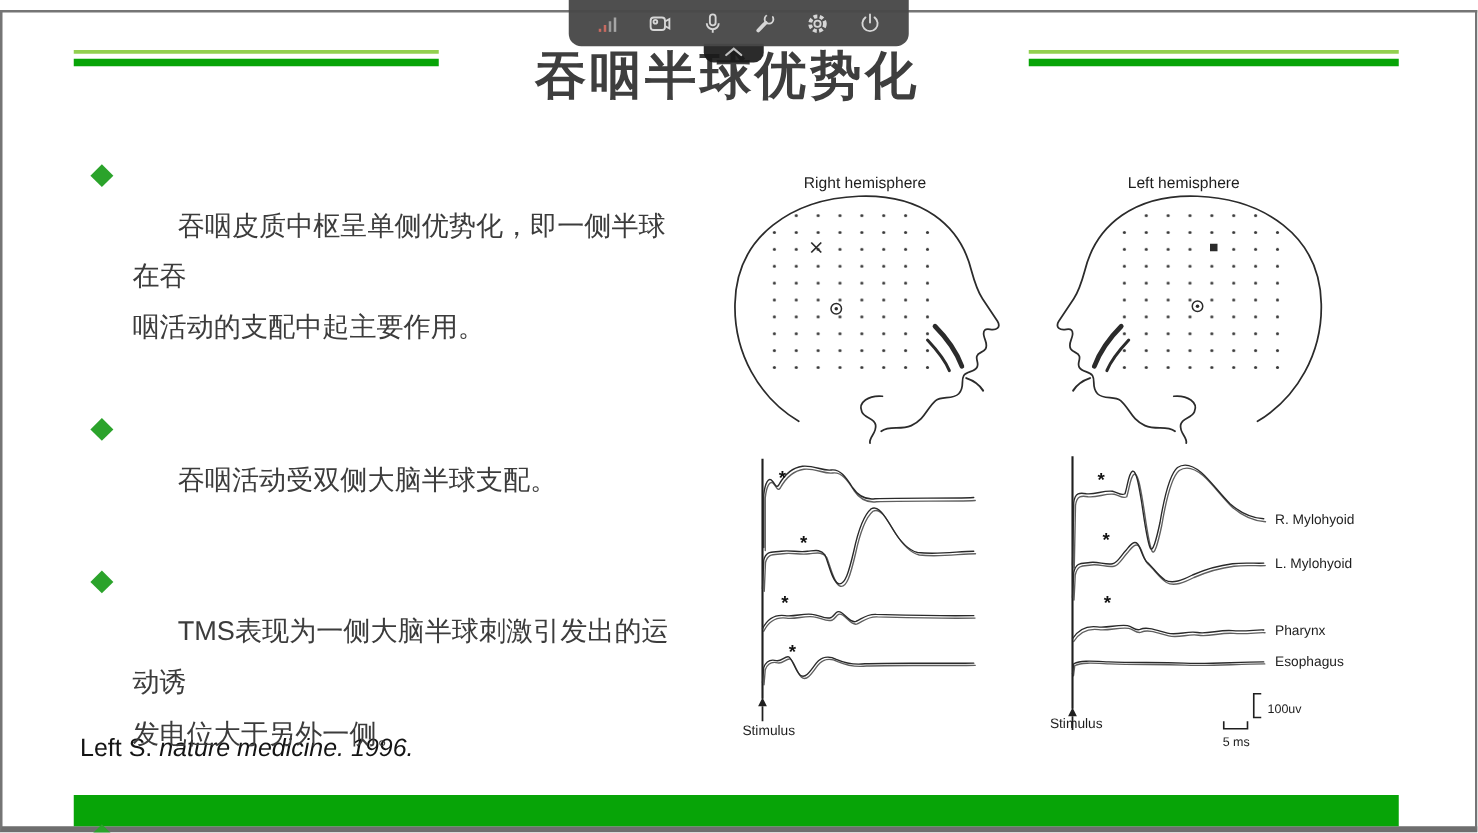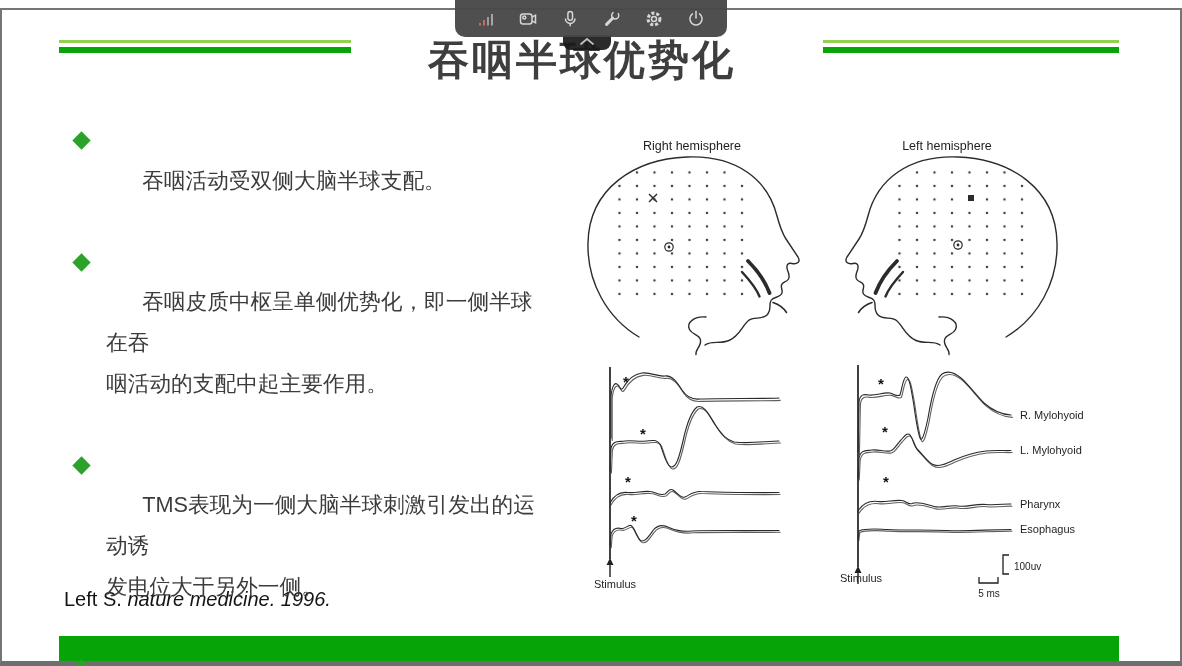--- a/index.html
+++ b/index.html
@@ -124,25 +124,25 @@
     </span>
   </div>
   <div class="collapse-tab">
     <svg width="40" height="14" viewBox="0 0 40 14">
       <polyline points="14,9 20,4 26,9" fill="none" stroke="#bfbfbf" stroke-width="1.8" stroke-linecap="round"></polyline>
     </svg>
   </div>
 
   <div class="bullets">
     <div class="bullet-item">
-      <span class="diamond"></span><span>吞咽活动受双侧大脑半球支配。</span>
-    </div>
-    <div class="bullet-item">
       <span class="diamond"></span><span>吞咽皮质中枢呈单侧优势化，即一侧半球在吞
 咽活动的支配中起主要作用。</span>
+    </div>
+    <div class="bullet-item">
+      <span class="diamond"></span><span>吞咽活动受双侧大脑半球支配。</span>
     </div>
     <div class="bullet-item">
       <span class="diamond"></span><span>TMS表现为一侧大脑半球刺激引发出的运动诱
 发电位大于另外一侧。</span>
     </div>
     <div class="bullet-item">
       <span class="diamond"></span>
     </div>
   </div>
 

